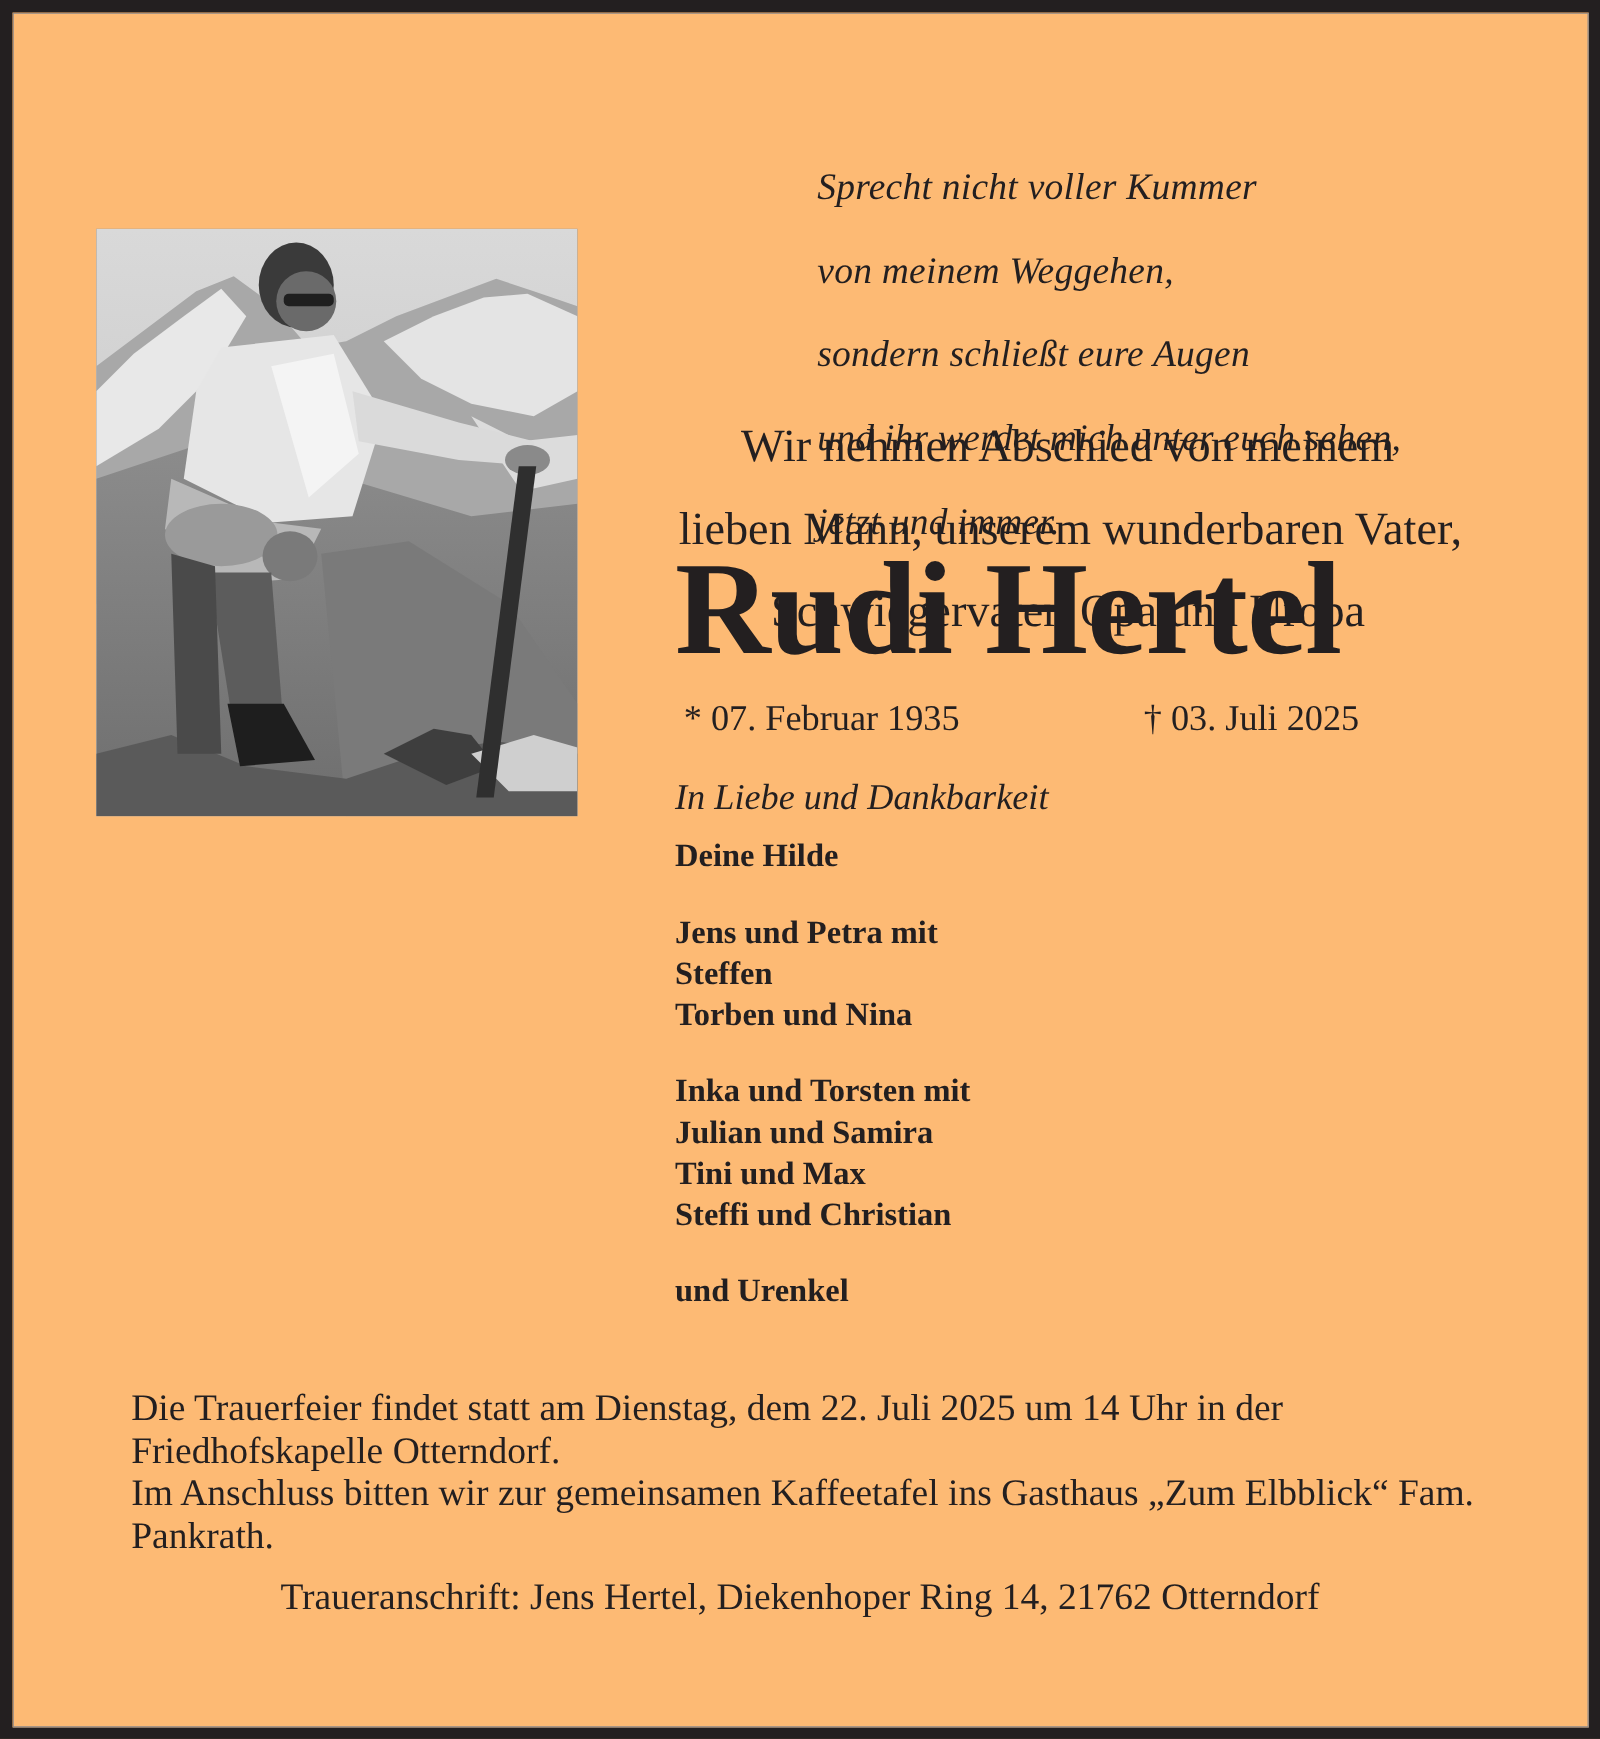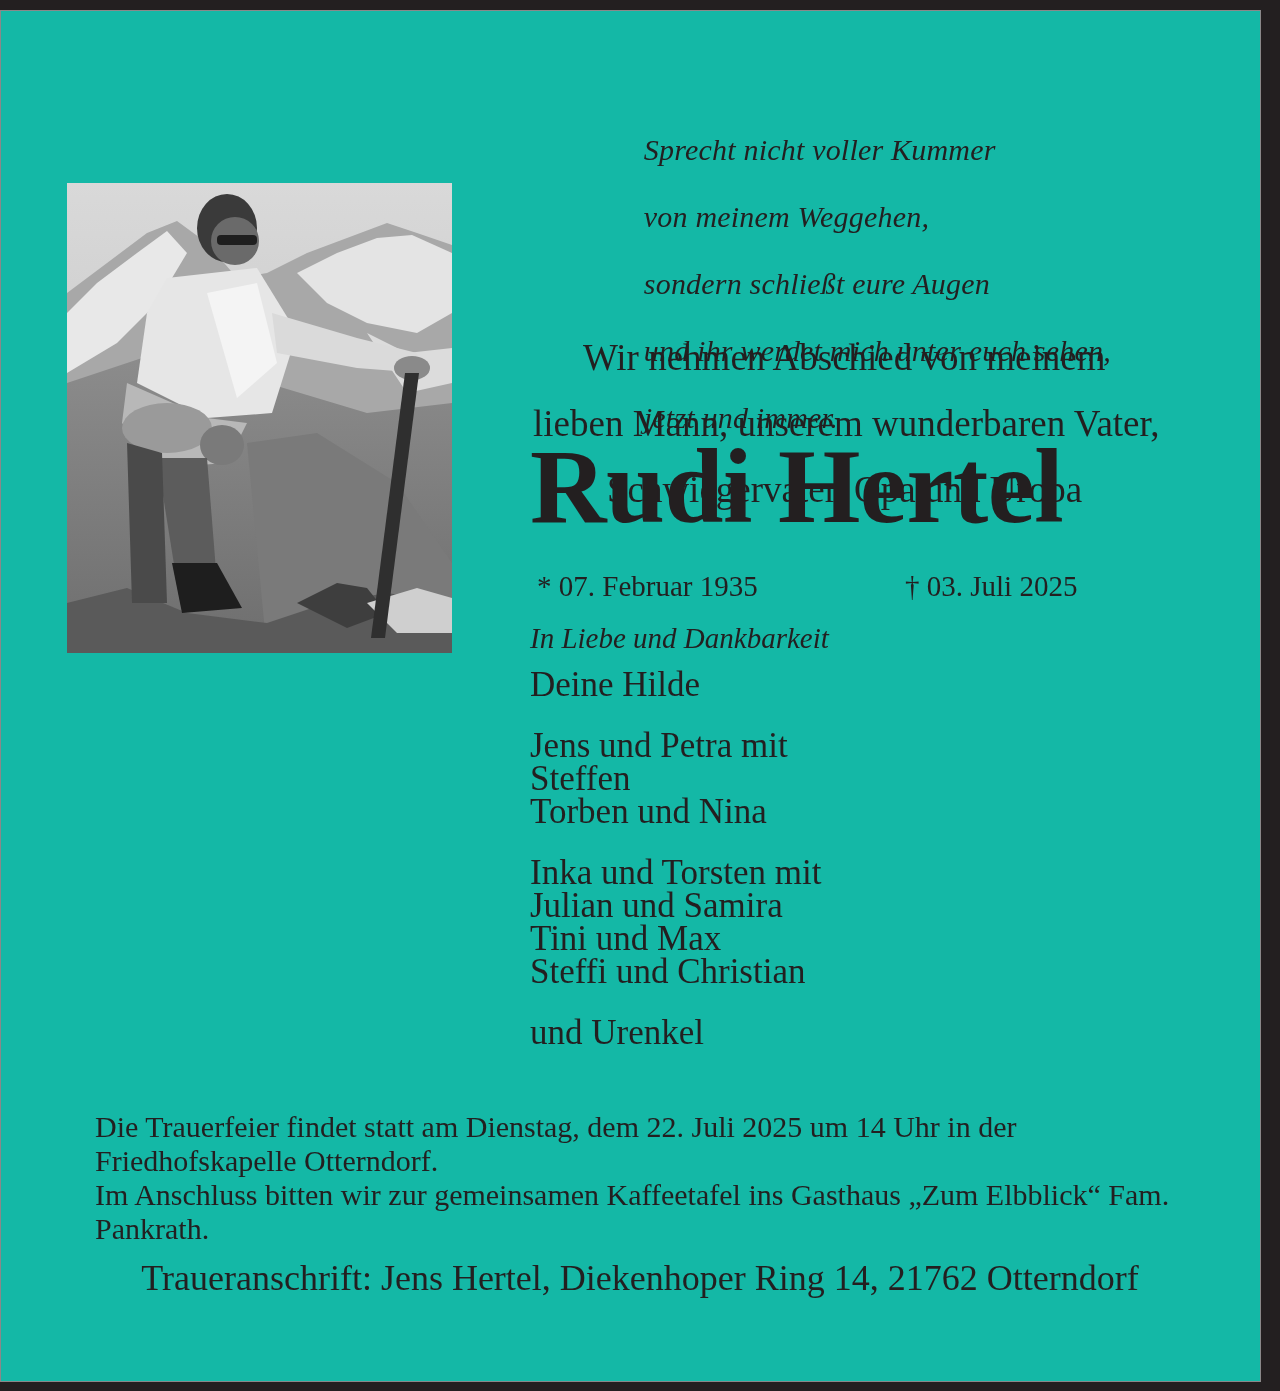--- a/index.html
+++ b/index.html
@@ -10,25 +10,25 @@
     body {
       width: 1280px;
       height: 1391px;
       position: relative;
       overflow: hidden;
       font-family: "Liberation Serif", "DejaVu Serif", serif;
       color: #231f20;
     }
     .page {
       position: absolute;
-      left: 0;
+      left: 10px;
       top: 10px;
       width: 1261px;
       height: 1372px;
-      background: #14b8a6;
+      background: #fdba74;
       box-shadow: inset 0 0 0 1px #8a8889;
     }
     .photo {
       position: absolute;
       left: 67px;
       top: 173px;
       width: 385px;
       height: 470px;
       overflow: hidden;
       background: #9a9a9a;
@@ -64,40 +64,39 @@
       line-height: 118px;
       letter-spacing: -0.5px;
       white-space: nowrap;
     }
     .dates {
       position: absolute;
       top: 548px;
       font-size: 29px;
       line-height: 34px;
       white-space: nowrap;
-      margin-top: 11px;
     }
     .dates.birth { left: 537px; }
     .dates.death { left: 905px; text-align: right; }
 
     .thanks {
       position: absolute;
       left: 530px;
       top: 611px;
       font-size: 29px;
       line-height: 34px;
       white-space: nowrap;
       font-style: italic;
     }
     .mourners {
       position: absolute;
       left: 530px;
       top: 658px;
-      font-weight: normal;
-      font-size: 35px;
+      font-weight: bold;
+      font-size: 26px;
       line-height: 33px;
       white-space: nowrap;
     }
     .mourners .line { display: block; height: 33px; }
     .mourners .gap { display: block; height: 28px; }
 
     .service {
       position: absolute;
       left: 95px;
       top: 1100px;
@@ -105,21 +104,21 @@
       font-size: 30px;
       line-height: 34px;
     }
     .service p { margin: 0; }
     .address {
       position: absolute;
       left: 0;
       width: 1280px;
       top: 1261px;
       text-align: center;
-      font-size: 36px;
+      font-size: 30px;
       line-height: 34px;
       white-space: nowrap;
     }
   </style>
 </head>
 <body>
 
 <div class="page">
 
   <div class="photo">

